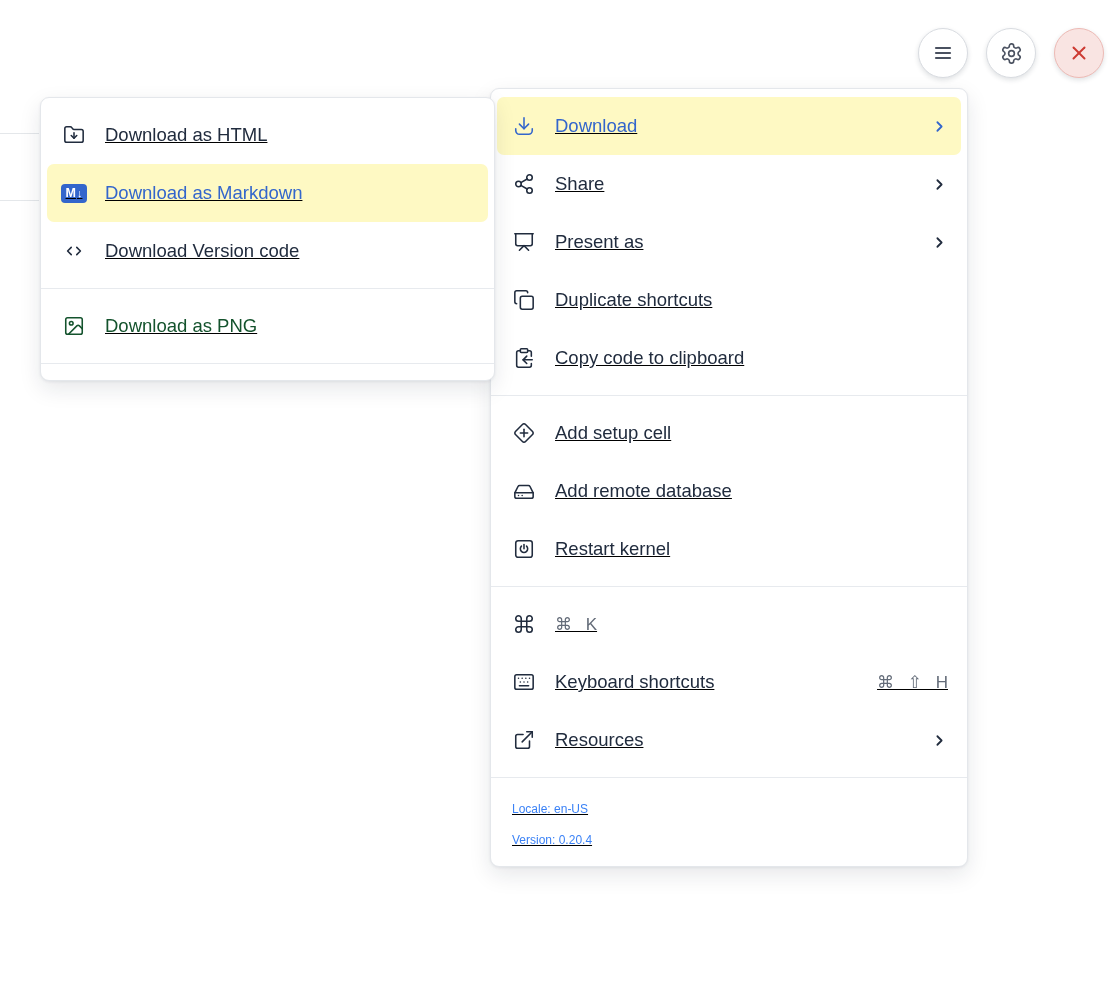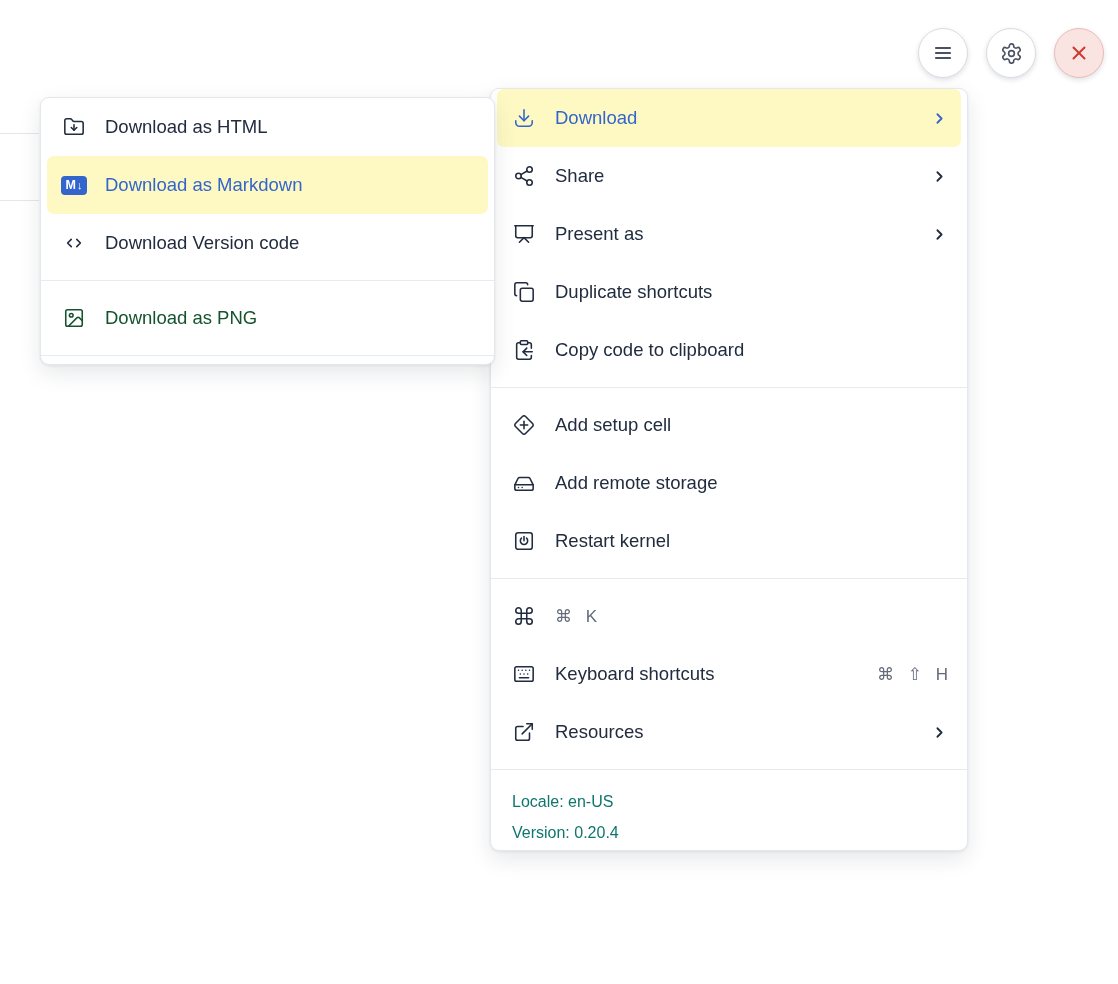--- a/index.html
+++ b/index.html
@@ -19,21 +19,22 @@
     display:flex; align-items:center; justify-content:center;
     color:#4a5160; cursor:pointer;
   }
   .tbtn.danger { background:#f9e4e2; border-color:#edbab5; color:#cd3a32; }
 
   
   .menu {
     position:absolute; background:#ffffff;
     border:1px solid #e4e7eb; border-radius:9px;
     box-shadow:0 8px 22px rgba(20,30,50,.10), 0 1px 3px rgba(20,30,50,.07);
-    padding:0 0;
+    padding:8px 0;
+    text-decoration:underline;
   }
   .menu-sub  { left:40px;  top:97px; width:455px; z-index:3; }
   .menu-main { left:490px; top:88px; width:478px; z-index:2; }
 
   .mi {
     display:flex; align-items:center; height:58px; margin:0 6px;
     padding:0 13px 0 14px; gap:18px; border-radius:7px;
     color:#212c3e; font-size:18.5px; cursor:pointer; white-space:nowrap;
   }
   .mi .ic { display:flex; width:26px; justify-content:center; color:#212c3e; flex:none; }
@@ -45,21 +46,21 @@
   .kbd { color:#646c79; font-size:17px; word-spacing:9px; flex:none; }
   .sep { height:1px; background:#e7eaee; margin:8px 0; }
 
   .md-badge {
     width:27px; height:19px; background:#3366cc; border-radius:4px;
     color:#fff; display:flex; align-items:center; justify-content:center;
     font-weight:bold; font-size:12.5px; line-height:1;
   }
   .md-badge .arr { font-size:11px; margin-left:1px; }
 
-  .menu-footer { padding:8px 21px 2px; color:#0f766e; font-size:16px; line-height:31px; }
+  .menu-footer { padding:8px 21px 2px; color:#3b82f6; font-size:12px; line-height:31px; }
   .menu-footer div { white-space:nowrap; }
 
   svg { display:block; }
 </style>
 </head>
 <body>
 
 <div class="hline" style="top:133px"></div>
 <div class="hline" style="top:200px"></div>
 
@@ -180,21 +181,21 @@
 
   <div class="mi">
     <span class="ic">
       <svg width="22" height="22" viewBox="0 0 24 24" fill="none" stroke="currentColor" stroke-width="1.7" stroke-linecap="round" stroke-linejoin="round">
           <path d="M22 14H2"></path>
           <path d="M5.45 7.11 2 14v4a2 2 0 0 0 2 2h16a2 2 0 0 0 2-2v-4l-3.45-6.89A2 2 0 0 0 16.76 6H7.24a2 2 0 0 0-1.79 1.11z"></path>
           <path d="M6 17h.01"></path>
           <path d="M10 17h.01"></path>
         </svg>
     </span>
-    <span class="lbl">Add remote storage</span>
+    <span class="lbl">Add remote database</span>
   </div>
 
   <div class="mi">
     <span class="ic">
       <svg width="22" height="22" viewBox="0 0 24 24" fill="none" stroke="currentColor" stroke-width="1.7" stroke-linecap="round" stroke-linejoin="round">
           <rect x="3" y="3" width="18" height="18" rx="2.5"></rect>
           <path d="M12 7.2v4.6"></path>
           <path d="M9.2 8.9a4 4 0 1 0 5.6 0"></path>
         </svg>
     </span>

